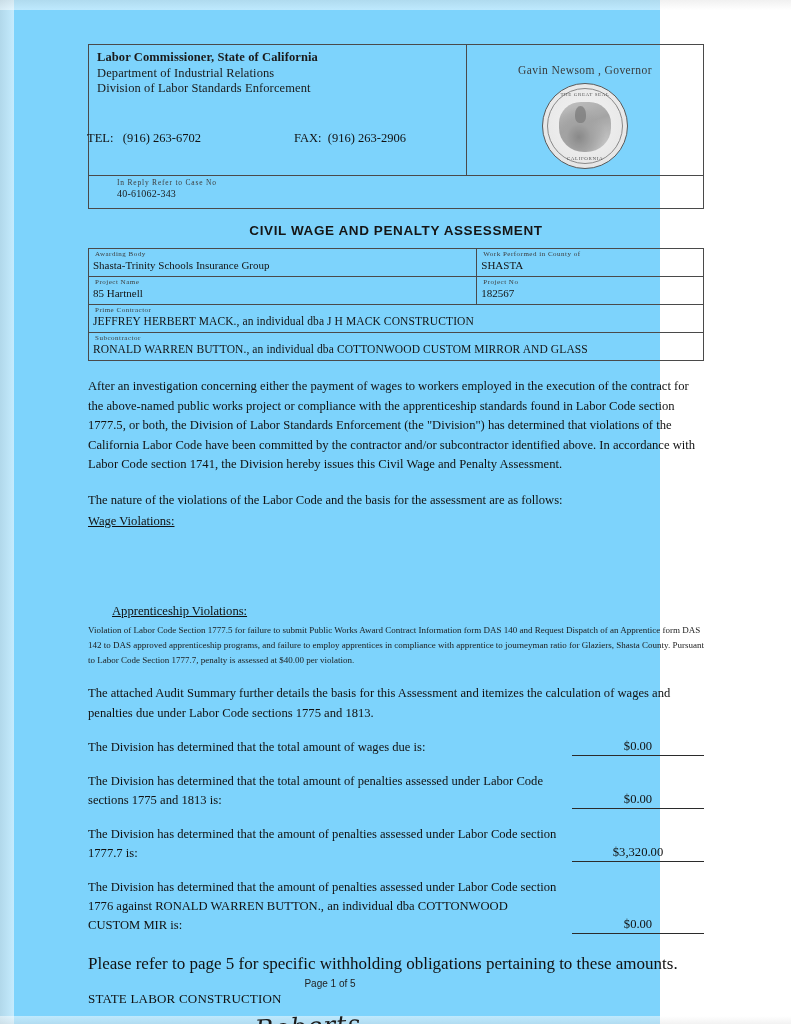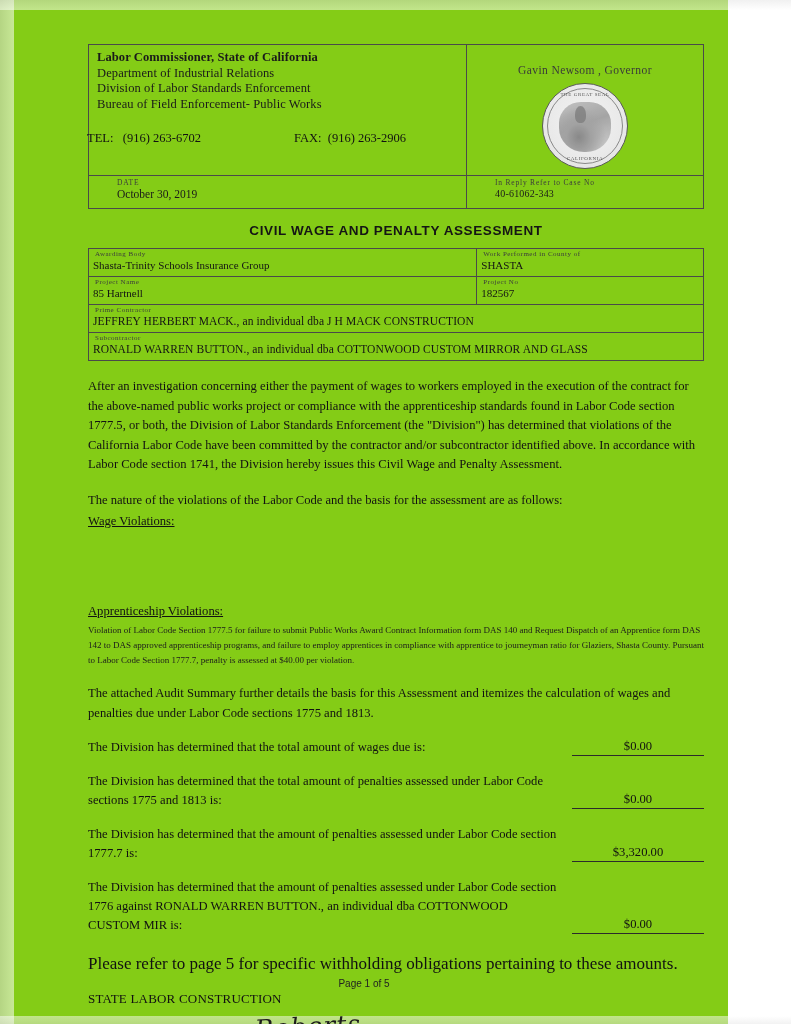--- a/index.html
+++ b/index.html
@@ -10,23 +10,23 @@
   body {
     width: 791px;
     height: 1024px;
     font-family: "Liberation Serif", serif;
     color: #111111;
     position: relative;
     overflow: hidden;
   }
   .page {
     position: relative;
-    width: 728px;
+    width: 660px;
     height: 1024px;
-    background: #84cc16;
+    background: #7dd3fc;
   }
   
   .scan-edge-left {
     position: absolute; left: 0; top: 0; width: 14px; height: 1024px;
     background: linear-gradient(to right, #dcdcdc, #ffffff);
     opacity: .55;
   }
   .scan-edge-top {
     position: absolute; left: 0; top: 0; width: 791px; height: 10px;
     background: linear-gradient(to bottom, #e2e2e2, #ffffff);
@@ -223,20 +223,21 @@
     text-decoration: underline;
     margin-top: 2px;
     display: inline-block;
   }
   .section-gap { height: 70px; }
 
   .appr-head {
     font-size: 12.6px;
     text-decoration: underline;
     margin-top: 0;
+    margin-left: 24px;
   }
   .small-body {
     font-size: 9px;
     line-height: 15px;
     color: #1c1c1c;
     margin-top: 4px;
   }
 
   
   .det-row {
@@ -317,21 +318,20 @@
   <div class="scan-edge-top"></div>
   <div class="scan-edge-bottom"></div>
 
   <div class="content">
 
     <div class="letterhead">
       <div class="lh-left">
         <div class="ln bold">Labor Commissioner, State of California</div>
         <div class="ln">Department of Industrial Relations</div>
         <div class="ln">Division of Labor Standards Enforcement</div>
-        <div class="ln">Bureau of Field Enforcement- Public Works</div>
         <div class="lh-phone">
           <span>TEL:</span>
           &nbsp;&nbsp;<span>(916) 263-6702</span>
         </div>
         <div class="lh-fax">
           <span>FAX:</span>
           &nbsp;<span>(916) 263-2906</span>
         </div>
       </div>
       <div class="lh-right">
@@ -339,24 +339,20 @@
         <div class="seal">
           <div class="ring"></div>
           <div class="seal-text-top">THE GREAT SEAL</div>
           <div class="seal-fig"></div>
           <div class="seal-text-bottom">CALIFORNIA</div>
         </div>
       </div>
     </div>
 
     <div class="daterow">
-      <div class="dr-left">
-        <div class="tiny-label">DATE</div>
-        <div class="dr-val">October 30, 2019</div>
-      </div>
       <div class="dr-right">
         <div class="tiny-label">In Reply Refer to Case No</div>
         <div class="dr-val">40-61062-343</div>
       </div>
     </div>
 
     <div class="doc-title">CIVIL WAGE AND PENALTY ASSESSMENT</div>
 
     <table class="party-table">
       <tbody>

